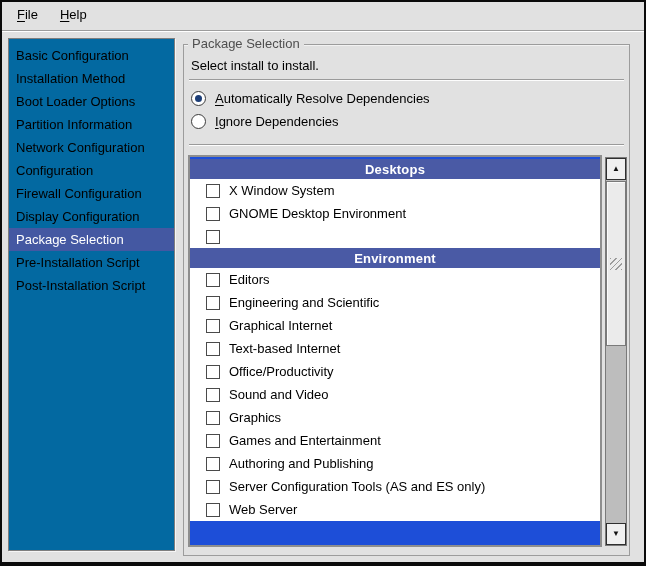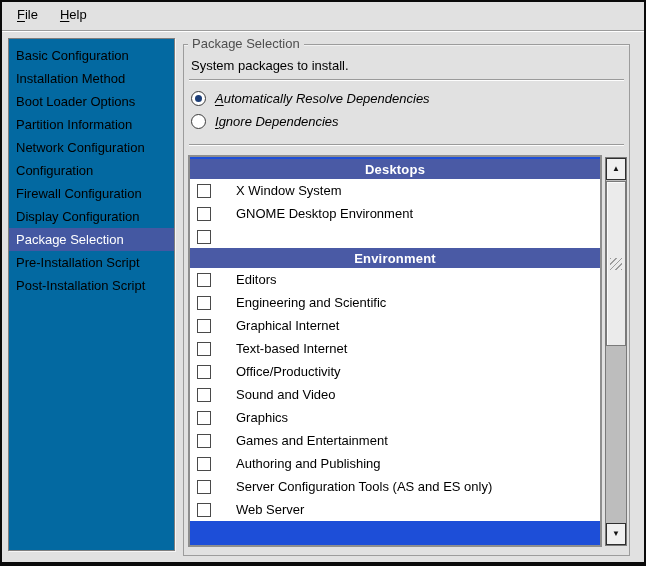--- a/index.html
+++ b/index.html
@@ -33,33 +33,33 @@
   .frame-title{
     position:absolute;top:-9px;left:4px;background:var(--bg,#e1e1e1);
     padding:0 4px;color:#4f4f4f;line-height:16px;
   }
   .instruction{position:absolute;left:7px;top:13px;}
   .sep{position:absolute;left:5px;width:435px;height:0;
     border-top:1px solid #9a9a9a;border-bottom:1px solid #fdfdfd;}
   .sep1{top:34px;} .sep2{top:99px;}
   
   .radio-group{position:absolute;left:7px;top:42px;right:10px;}
-  .radio-row{height:23px;display:flex;align-items:center;gap:9px;cursor:default;font-style:italic;}
+  .radio-row{height:23px;display:flex;align-items:center;gap:9px;cursor:default;}
   .radio{width:13px;height:13px;border-radius:50%;border:1px solid #3c3c3c;background:#fff;
     position:relative;flex:none;box-sizing:content-box;}
   .radio.sel::after{content:"";position:absolute;left:3px;top:3px;width:7px;height:7px;
     border-radius:50%;background:var(--dot,#1d3e77);}
   
   .pkglist{
     position:absolute;left:4px;top:110px;width:414px;height:392px;box-sizing:border-box;
     background:#1d4ed8;border:2px solid #8e8e8e;padding-top:2px;overflow:hidden;
   }
   .banner{height:20px;background:var(--accent,#4a5aa5);color:#fff;font-weight:bold;
     display:flex;align-items:center;justify-content:center;letter-spacing:.2px;}
-  .pkg-row{height:23px;display:flex;align-items:center;gap:25px;padding-left:7px;background:#fff;cursor:default;}
+  .pkg-row{height:23px;display:flex;align-items:center;gap:9px;padding-left:16px;background:#fff;cursor:default;}
   .cb{width:12px;height:12px;border:1px solid #4a4a4a;background:#fff;flex:none;}
   
   .scrollbar{
     position:absolute;left:421px;top:112px;width:22px;height:389px;box-sizing:border-box;
     background:#bdbdbd;border:1px solid #7a7a7a;
   }
   .sb-btn{
     position:absolute;left:0;width:20px;height:22px;background:#f0f0f0;
     border:1px solid #2f2f2f;box-sizing:border-box;
     display:flex;align-items:center;justify-content:center;
@@ -94,21 +94,21 @@
       <div class="side-item">Firewall Configuration</div>
       <div class="side-item">Display Configuration</div>
       <div class="side-item selected">Package Selection</div>
       <div class="side-item">Pre-Installation Script</div>
       <div class="side-item">Post-Installation Script</div>
     </div>
 
   <div class="frame">
     <span class="frame-title">Package Selection</span>
 
-    <div class="instruction">System packages to install.</div>
+    <div class="instruction">Select install to install.</div>
 
     <div class="sep sep1"></div>
 
     <div class="radio-group" id="radio-group">
         <div class="radio-row">
           <span class="radio sel"></span>
           <span><u>A</u>utomatically Resolve Dependencies</span>
         </div>
         <div class="radio-row">
           <span class="radio"></span>

